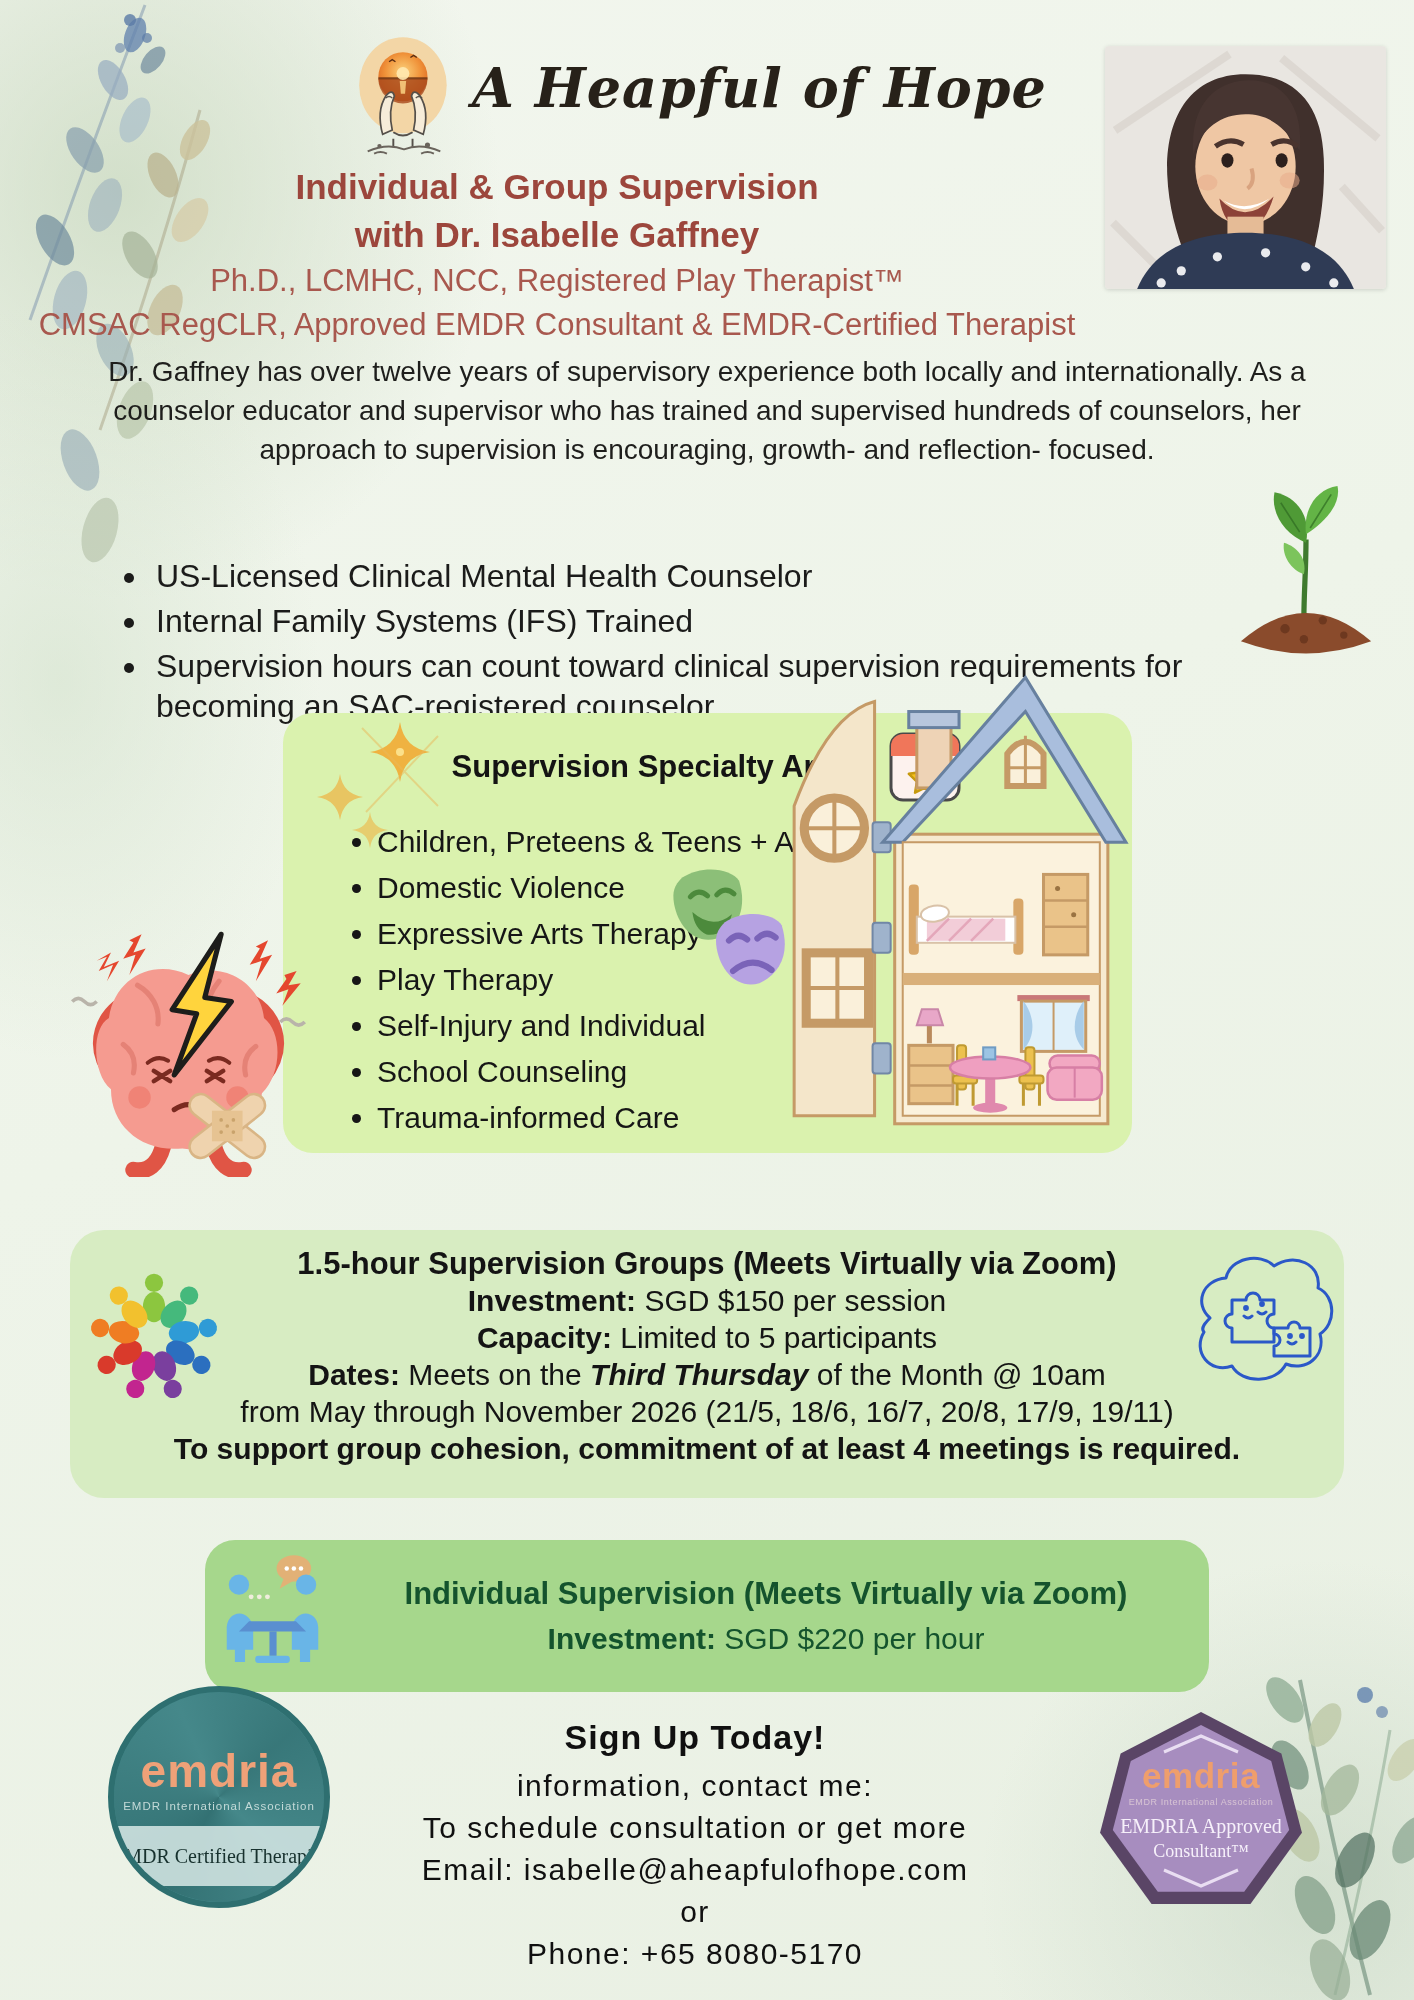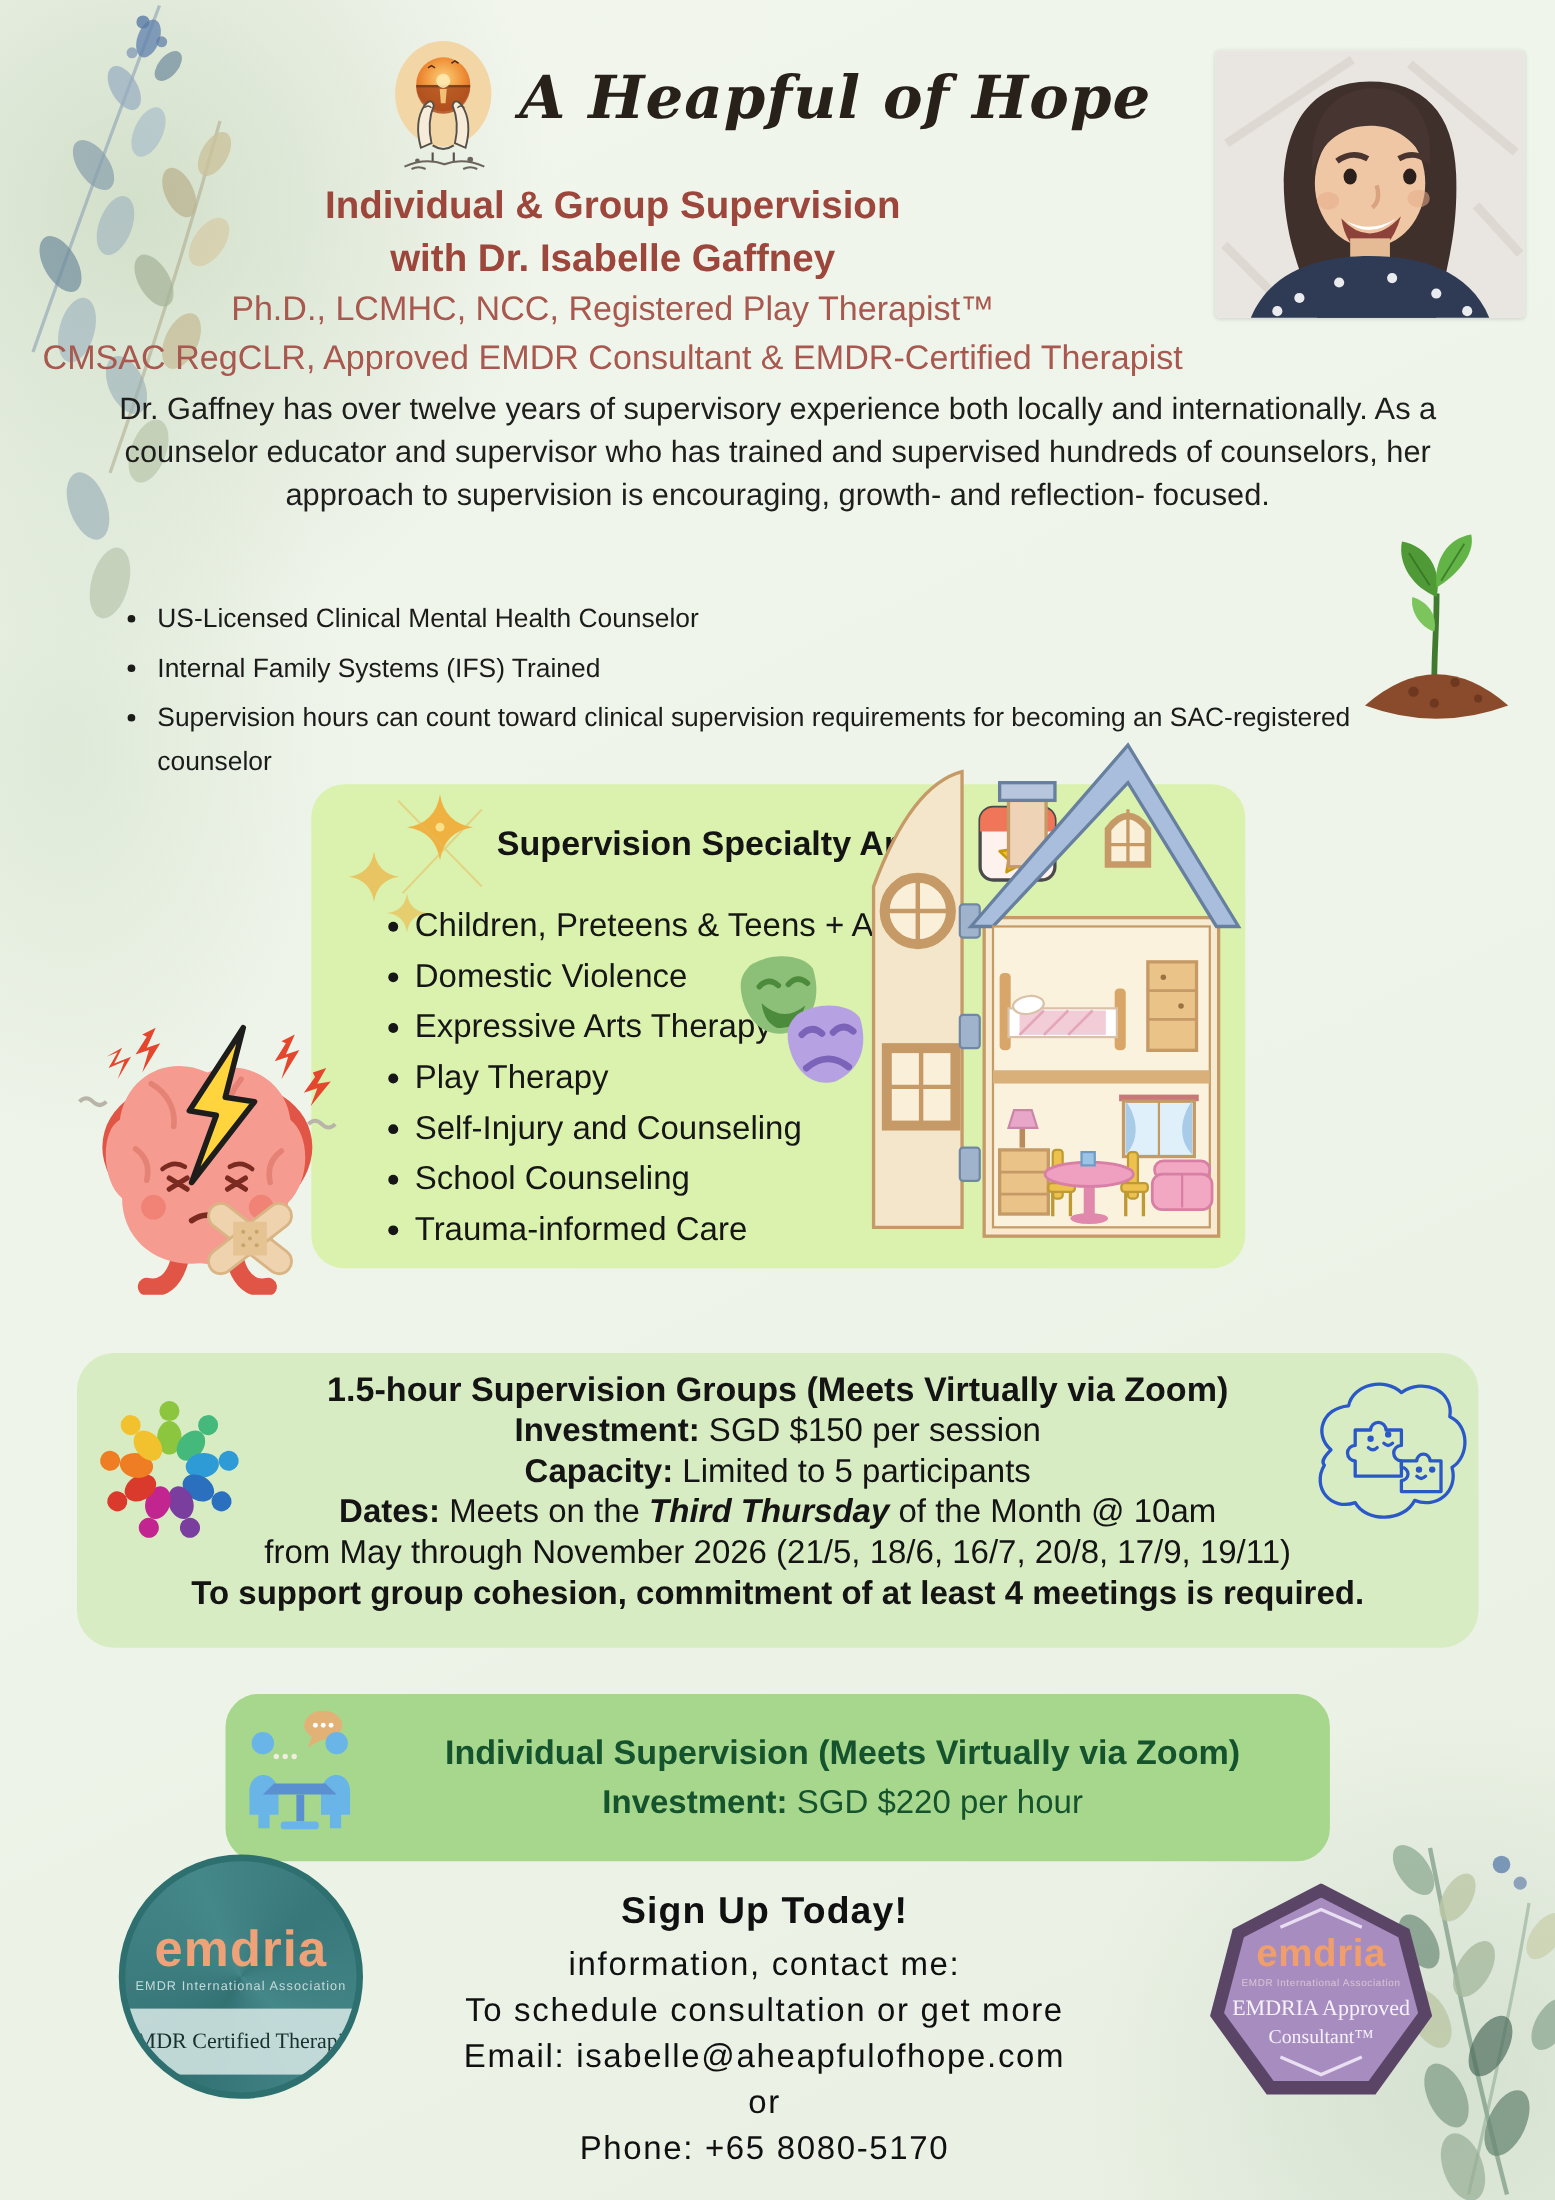--- a/index.html
+++ b/index.html
@@ -19,22 +19,22 @@
   #brand-name{left:472px;top:56px;font-family:"DejaVu Serif","Liberation Serif",serif;
       font-style:italic;font-weight:700;font-size:54px;color:#272119;letter-spacing:1px;}
   #headshot{left:1105px;top:46px;width:281px;height:243px;border-radius:4px;overflow:hidden;
       box-shadow:0 1px 4px rgba(0,0,0,.15);}
   #heading-block{left:0;top:163px;width:1114px;text-align:center;}
   .title-line{font-size:35px;font-weight:bold;color:#9c463c;line-height:48px;}
   .cred-line{font-size:31px;color:#a8584e;line-height:44px;}
   #bio{left:77px;top:352px;width:1260px;text-align:center;font-size:28px;line-height:39px;color:#1e1e1c;}
 
   
-  #qual-list{left:100px;top:540px;width:1150px;margin:3px;padding-left:34px;
-      font-size:24px;line-height:40px;color:#1b1b1a;}
+  #qual-list{left:100px;top:540px;width:1150px;margin:16px;padding-left:34px;
+      font-size:32px;line-height:40px;color:#1b1b1a;}
   #qual-list li{margin-bottom:5px;padding-left:6px;}
 
   
   #specialty-box{left:283px;top:713px;width:849px;height:440px;background:#daf2ae;border-radius:30px;}
   #specialty-header{margin-top:16px;display:flex;justify-content:center;align-items:center;gap:20px;}
   #specialty-title{font-size:31px;font-weight:bold;color:#141414;}
   #specialty-list{margin:14px 0 0 64px;padding-left:30px;font-size:30px;line-height:46px;color:#161616;width:620px;}
 
   
   #group-box{left:70px;top:1230px;width:1274px;height:268px;background:#d7ecc2;border-radius:34px;
@@ -228,21 +228,21 @@
         <rect x="4" y="5" width="68" height="66" rx="12" fill="#fdf2ee" stroke="#4a4a4a" stroke-width="3"></rect>
         <path d="M4,27 V17 a12,12 0 0 1 12,-12 h44 a12,12 0 0 1 12,12 v10 z" fill="#f0765a"></path>
         <path d="M38,33 l5,10.2 11.2,1.6 -8.1,7.9 1.9,11.1 -10,-5.2 -10,5.2 1.9,-11.1 -8.1,-7.9 11.2,-1.6 z" fill="#f7c21c" stroke="#c79a0e" stroke-width="2.4" stroke-linejoin="round"></path>
       </svg>
     </div>
     <ul id="specialty-list">
         <li>Children, Preteens &amp; Teens + Adults</li>
         <li>Domestic Violence</li>
         <li>Expressive Arts Therapy</li>
         <li>Play Therapy</li>
-        <li>Self-Injury and Counseling</li>
+        <li>Self-Injury and Individual</li>
         <li>School Counseling</li>
         <li>Trauma-informed Care</li>
       </ul>
   </div>
 
   <svg class="abs" style="left:292px;top:716px;" width="190" height="150" viewBox="0 0 190 150">
     <g fill="#f2a72e">
       <path d="M108,6 Q112,32 138,36 Q112,40 108,66 Q104,40 78,36 Q104,32 108,6" opacity=".85"></path>
       <path d="M48,58 Q51,78 71,81 Q51,84 48,104 Q45,84 25,81 Q45,78 48,58" opacity=".6"></path>
       <path d="M78,96 Q80,112 96,114 Q80,116 78,132 Q76,116 60,114 Q76,112 78,96" opacity=".5"></path>

